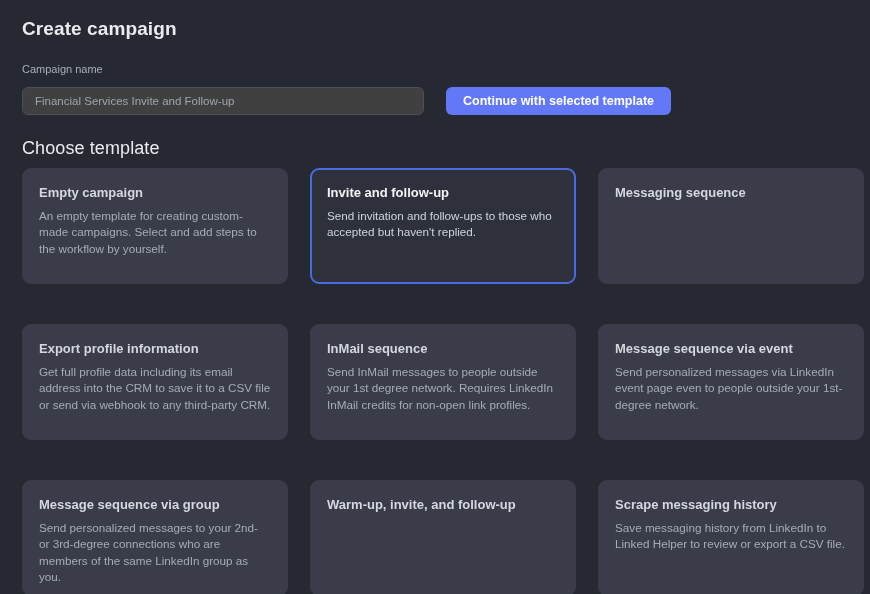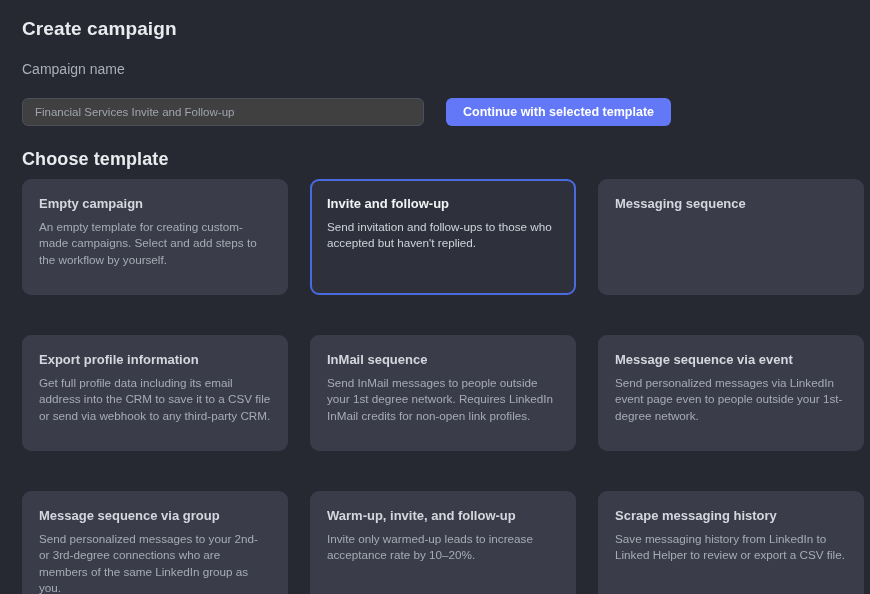--- a/index.html
+++ b/index.html
@@ -40,24 +40,24 @@
     line-height: 16px;
     margin-top: 10px;
   }
 
   
   .form-block {
     margin-top: 22px;
   }
 
   .field-label {
-    font-size: 14px;
+    font-size: 11px;
     color: #a9aeb8;
     line-height: 14px;
-    margin-bottom: 22px;
+    margin-bottom: 11px;
   }
 
   .form-row {
     display: flex;
     align-items: center;
   }
 
   .name-input {
     width: 402px;
     height: 28px;
@@ -84,21 +84,21 @@
     font-weight: bold;
     padding: 0 17px;
     cursor: pointer;
     white-space: nowrap;
     line-height: 28px;
   }
 
   
   .section-title {
     font-size: 18px;
-    font-weight: bold;
+    font-weight: normal;
     color: #e9ebee;
     letter-spacing: 0.1px;
     margin-top: 23px;
     line-height: 21px;
   }
 
   .grid {
     margin-top: 9px;
     display: grid;
     grid-template-columns: repeat(3, 266px);
@@ -186,21 +186,20 @@
       <div class="card-desc">Send personalized messages via LinkedIn event page even to people outside your 1st-degree network.</div>
     </div>
 
     <div class="card">
       <div class="card-title">Message sequence via group</div>
       <div class="card-desc">Send personalized messages to your 2nd- or 3rd-degree connections who are members of the same LinkedIn group as you.</div>
     </div>
 
     <div class="card">
       <div class="card-title">Warm-up, invite, and follow-up</div>
-      <div class="card-desc">Invite only warmed-up leads to increase acceptance rate by 10–20%.</div>
     </div>
 
     <div class="card">
       <div class="card-title">Scrape messaging history</div>
       <div class="card-desc">Save messaging history from LinkedIn to Linked Helper to review or export a CSV file.</div>
     </div>
 
   </div>
 </div>
 

